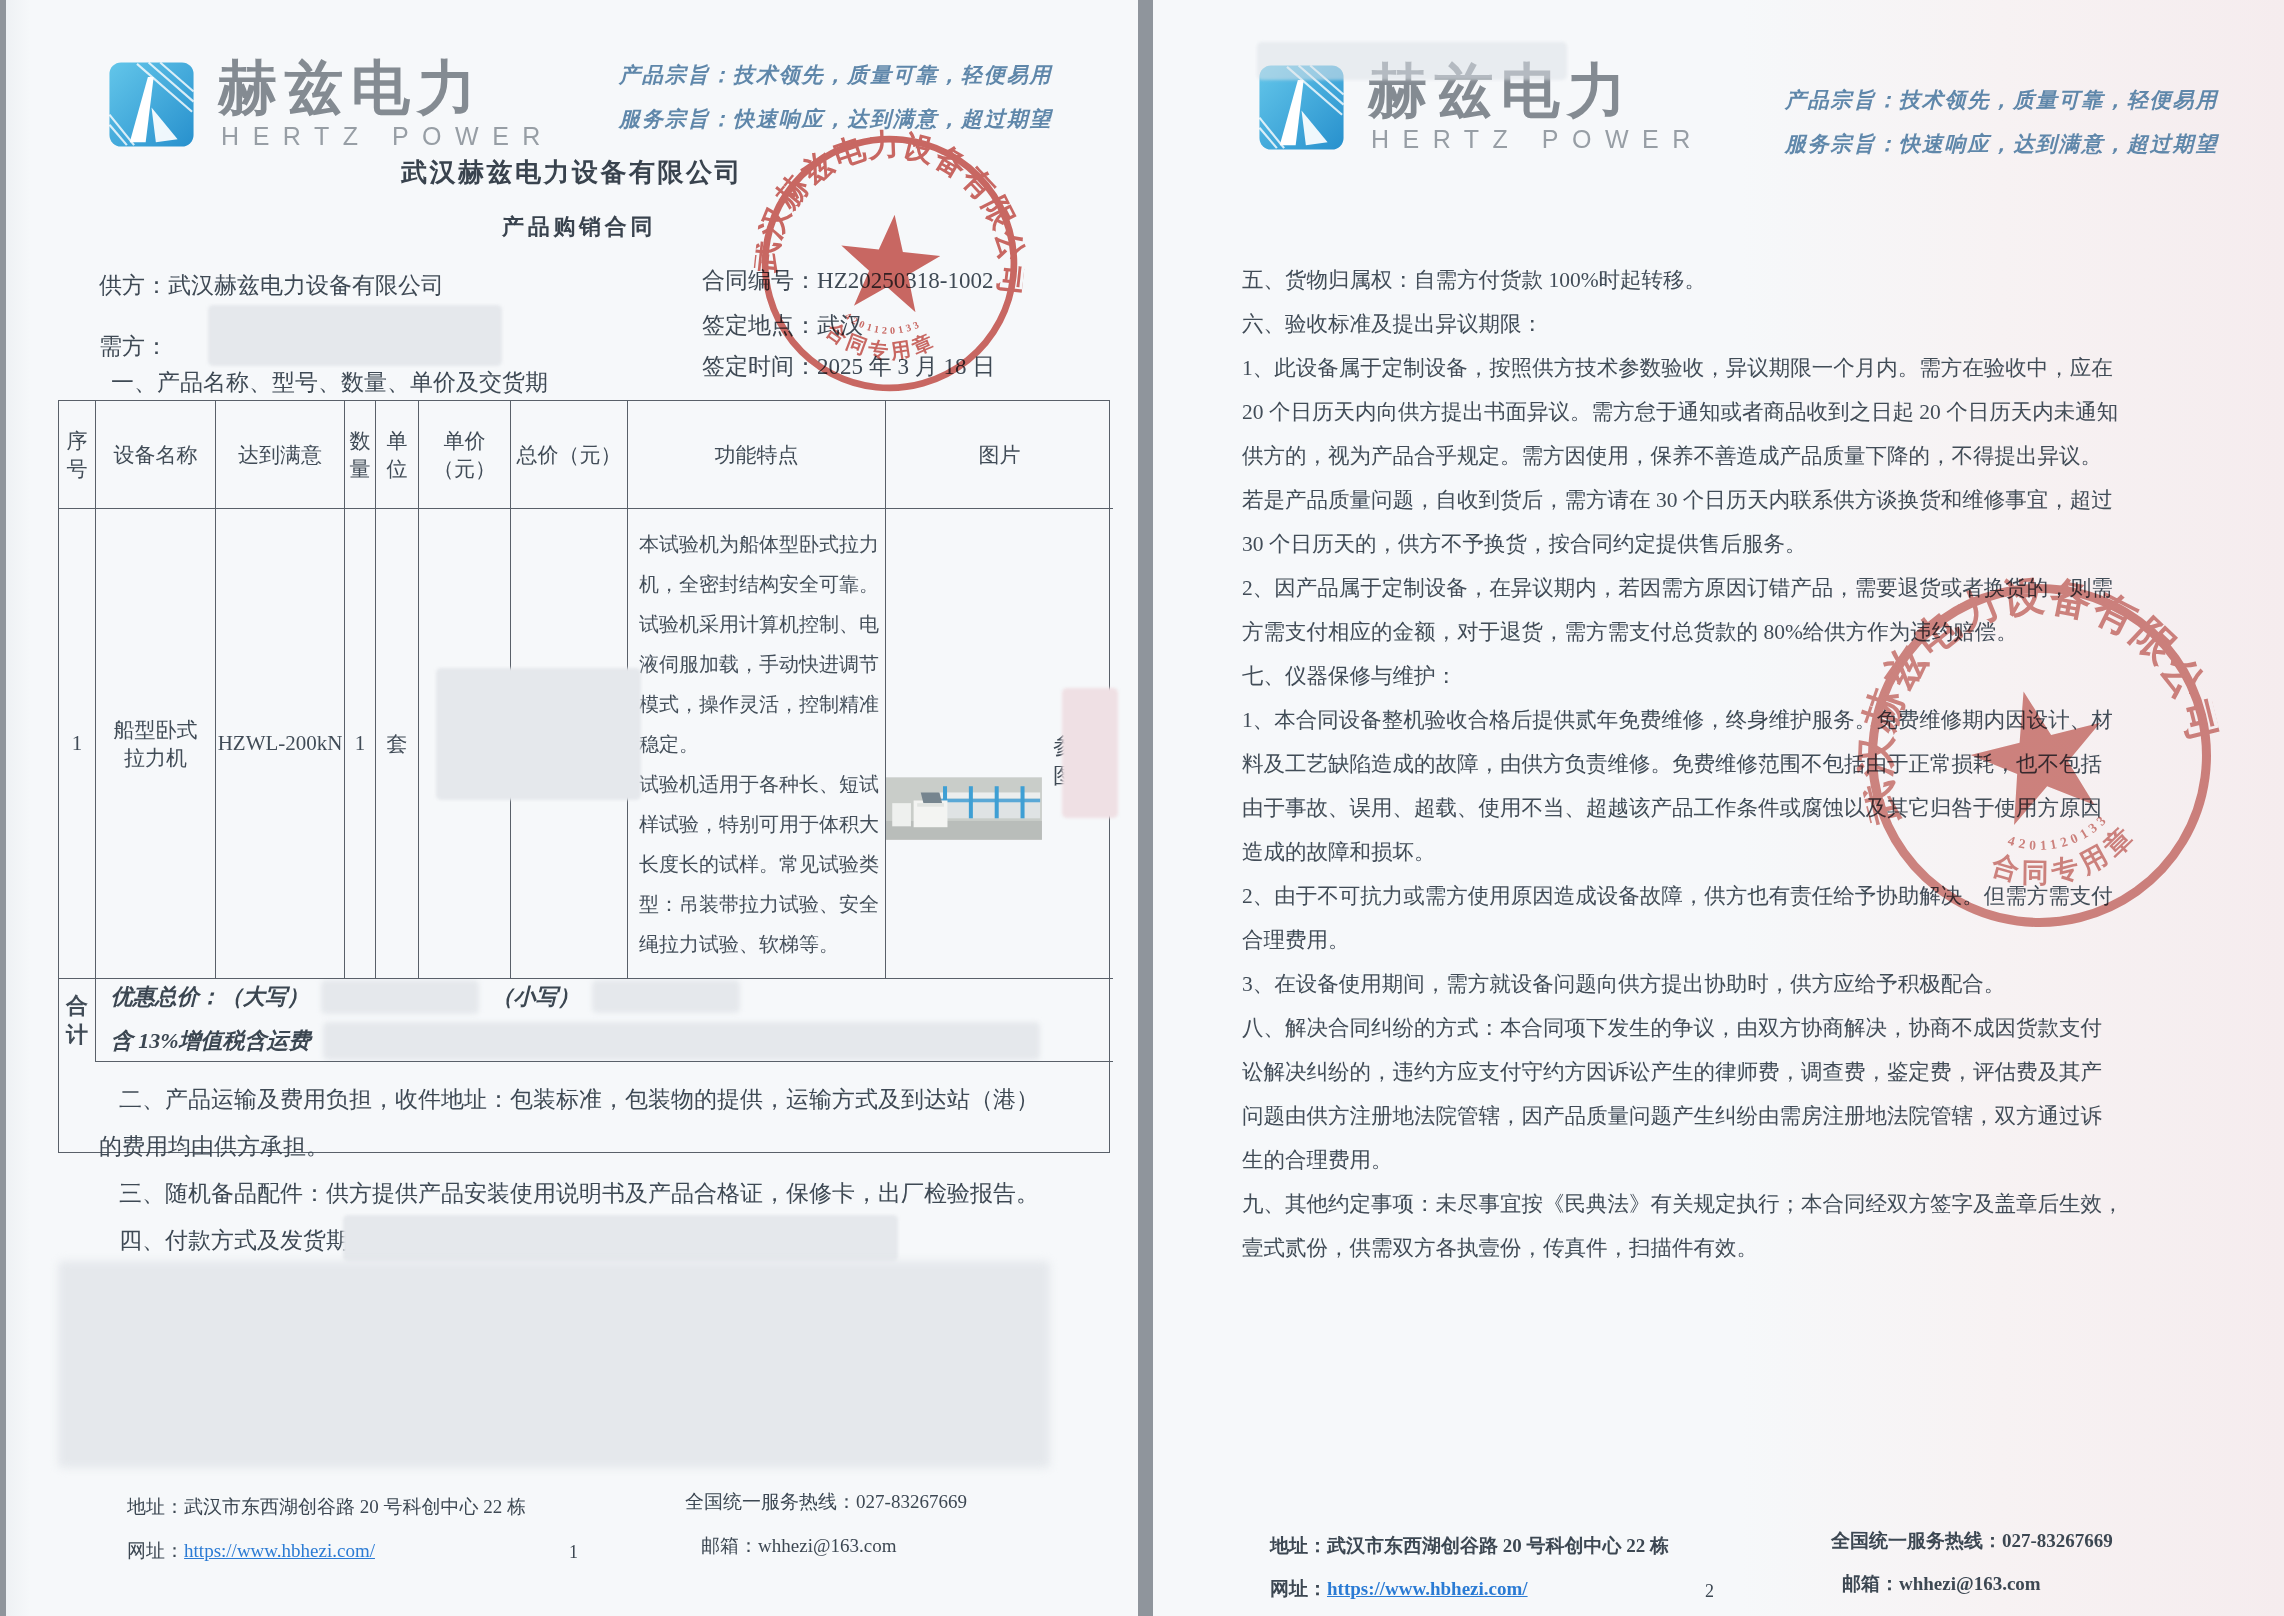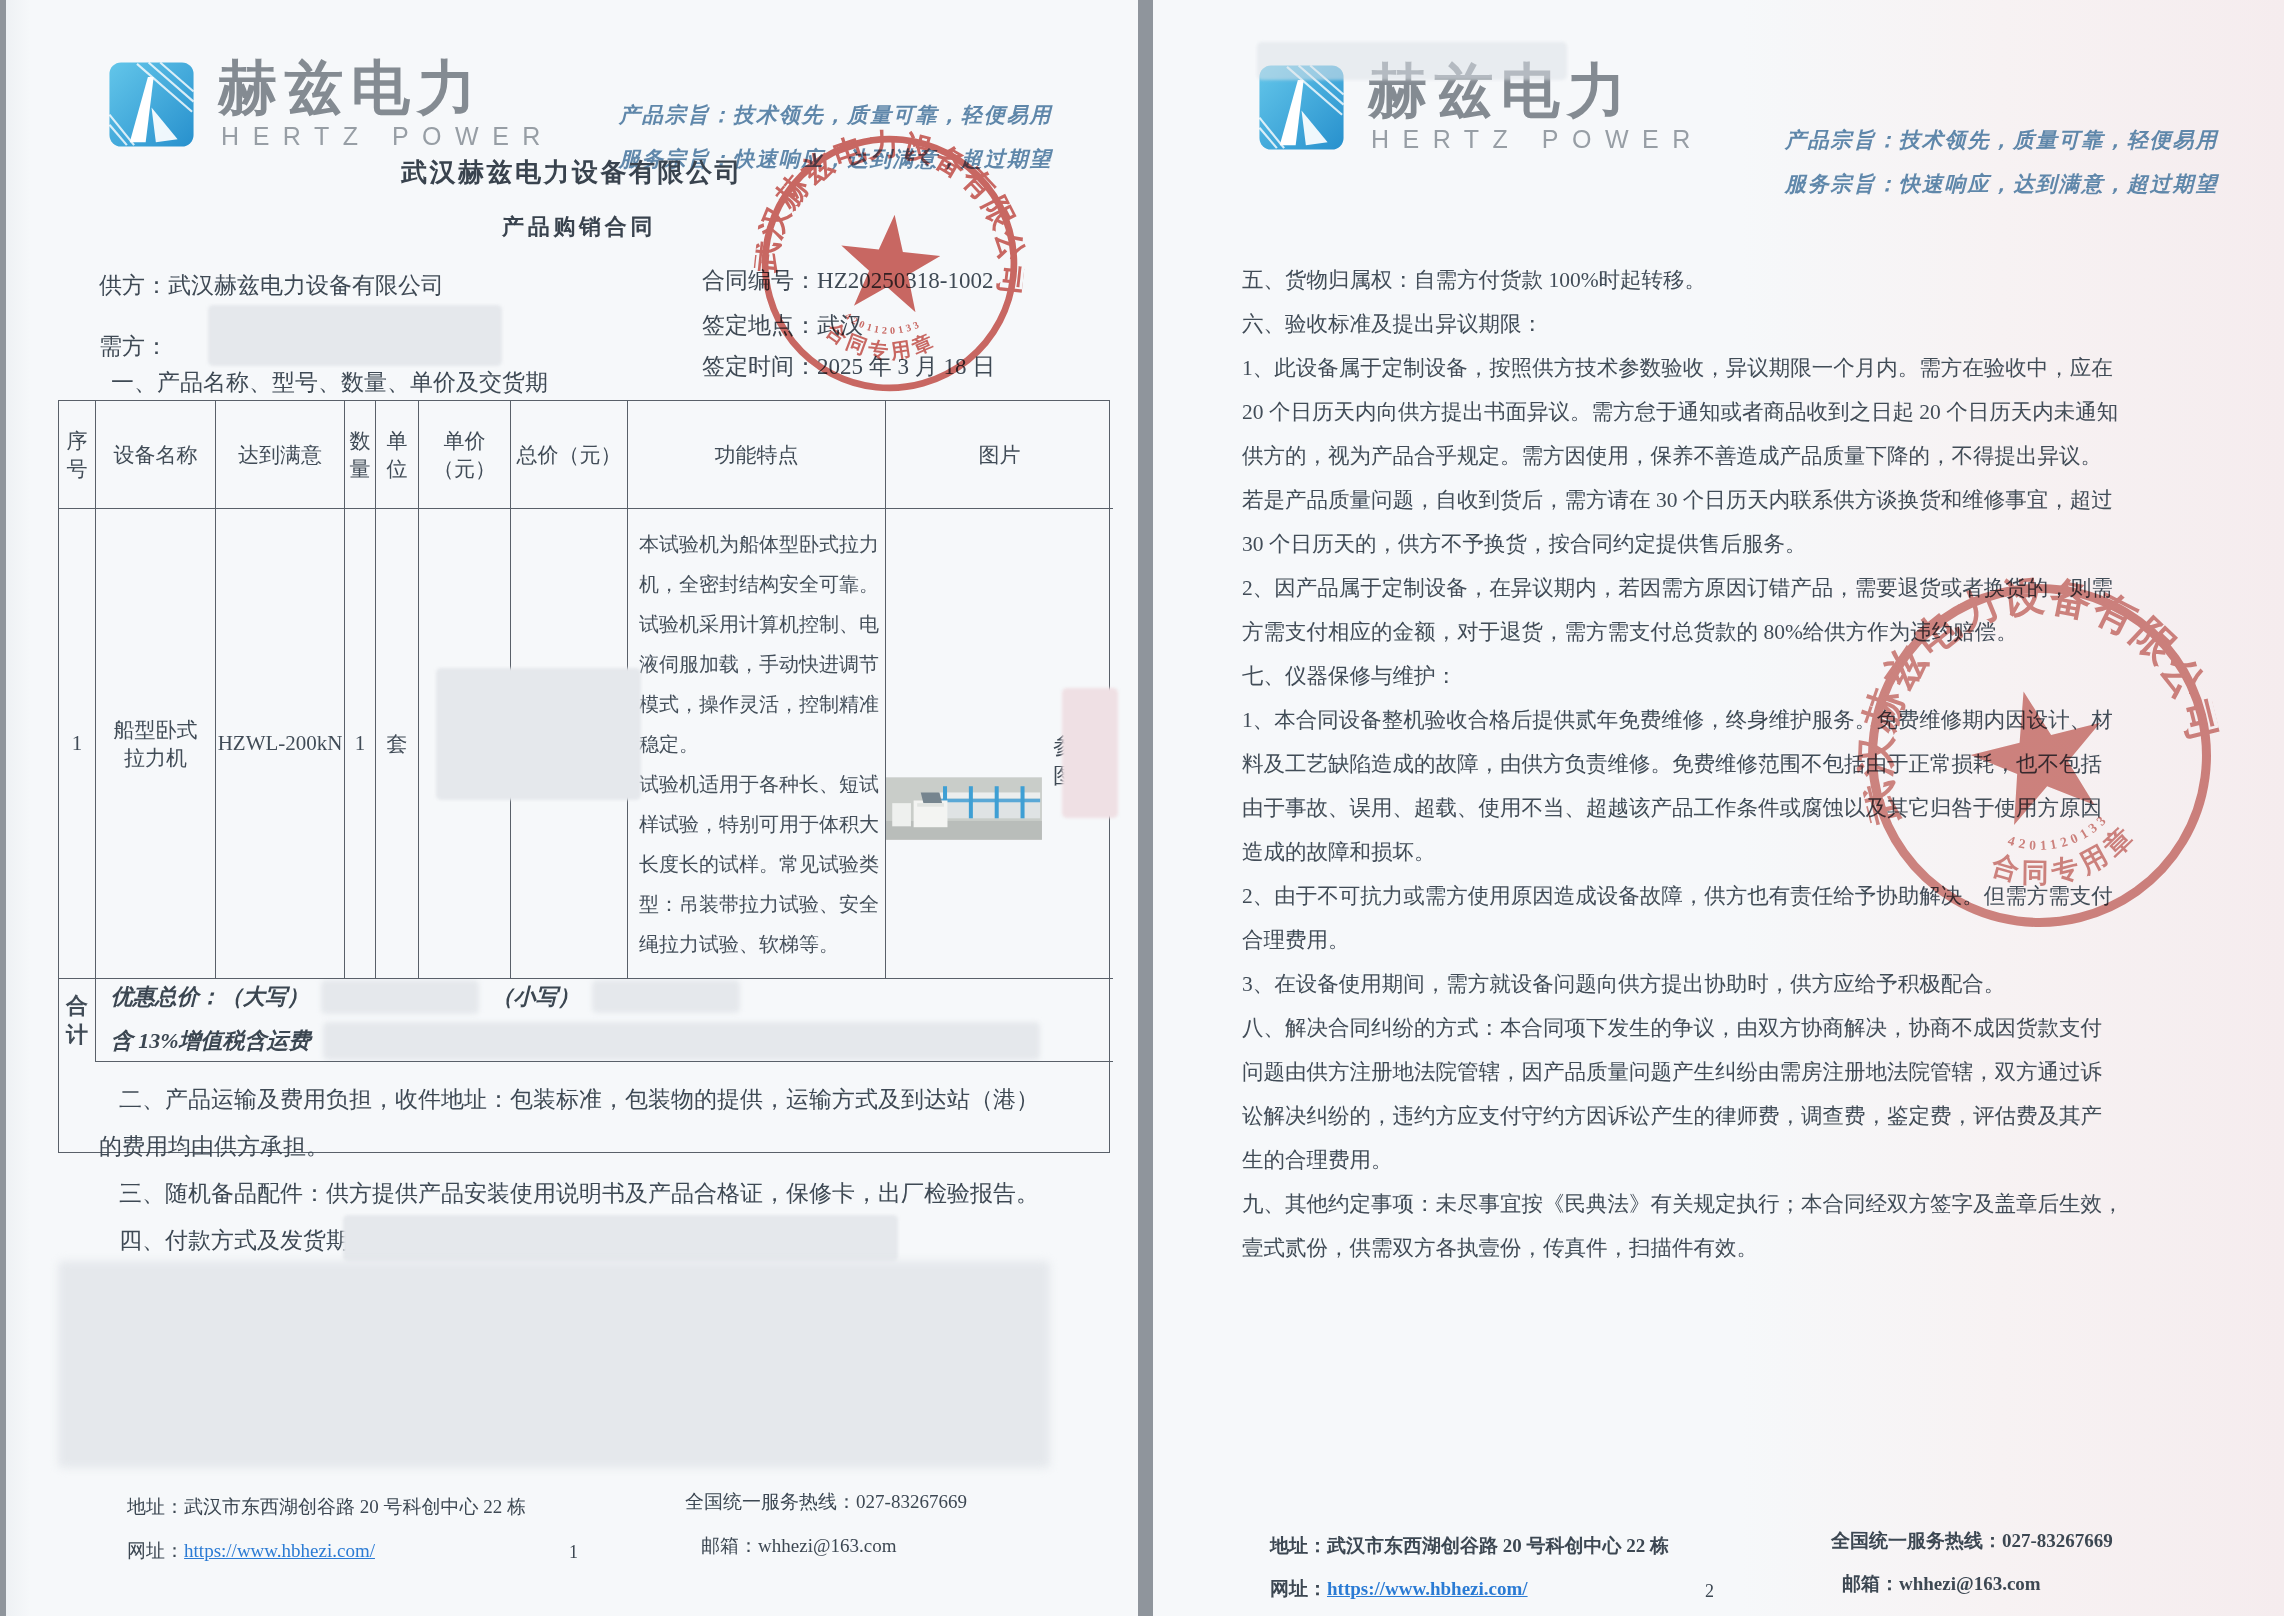--- a/index.html
+++ b/index.html
@@ -15,21 +15,21 @@
   .page2{left:1153px;width:1131px;
     background:linear-gradient(90deg,#f6f8fa 0%,#f6f8fa 52%,#f7f2f3 75%,#f5ecee 100%);}
   .abs{position:absolute;}
 
   
   .logo-icon{width:87px;height:87px;}
   .logo-cn{font-family:"Liberation Sans", sans-serif;font-weight:700;font-size:59px;
     color:#848b92;letter-spacing:7.4px;line-height:1;}
   .logo-en{font-family:"Liberation Sans", sans-serif;font-weight:500;font-size:25px;
     color:#979ea5;letter-spacing:13.5px;line-height:1;}
-  .slogan{font-size:21px;font-style:italic;font-weight:700;color:#5f87aa;letter-spacing:1.8px;margin-top:40px;}
+  .slogan{font-size:21px;font-style:italic;font-weight:700;color:#5f87aa;letter-spacing:1.8px;}
 
   .company-title{left:0;width:100%;text-align:center;font-size:26px;font-weight:700;
     color:#39434e;letter-spacing:2.5px;}
   .doc-title{left:7px;width:100%;text-align:center;font-size:22px;font-weight:700;
     color:#39434e;letter-spacing:3.7px;}
 
   .info-line{font-size:23px;color:#3e4954;white-space:nowrap;}
   .para{font-size:23px;color:#3e4954;white-space:nowrap;}
 
   
@@ -275,22 +275,22 @@
       <div class="line">方需支付相应的金额，对于退货，需方需支付总货款的 80%给供方作为违约赔偿。</div>
       <div class="line">七、仪器保修与维护：</div>
       <div class="line">1、本合同设备整机验收合格后提供贰年免费维修，终身维护服务。免费维修期内因设计、材</div>
       <div class="line">料及工艺缺陷造成的故障，由供方负责维修。免费维修范围不包括由于正常损耗，也不包括</div>
       <div class="line">由于事故、误用、超载、使用不当、超越该产品工作条件或腐蚀以及其它归咎于使用方原因</div>
       <div class="line">造成的故障和损坏。</div>
       <div class="line">2、由于不可抗力或需方使用原因造成设备故障，供方也有责任给予协助解决。但需方需支付</div>
       <div class="line">合理费用。</div>
       <div class="line">3、在设备使用期间，需方就设备问题向供方提出协助时，供方应给予积极配合。</div>
       <div class="line">八、解决合同纠纷的方式：本合同项下发生的争议，由双方协商解决，协商不成因货款支付</div>
+      <div class="line">讼解决纠纷的，违约方应支付守约方因诉讼产生的律师费，调查费，鉴定费，评估费及其产</div>
       <div class="line">问题由供方注册地法院管辖，因产品质量问题产生纠纷由需房注册地法院管辖，双方通过诉</div>
-      <div class="line">讼解决纠纷的，违约方应支付守约方因诉讼产生的律师费，调查费，鉴定费，评估费及其产</div>
       <div class="line">生的合理费用。</div>
       <div class="line">九、其他约定事项：未尽事宜按《民典法》有关规定执行；本合同经双方签字及盖章后生效，</div>
       <div class="line">壹式贰份，供需双方各执壹份，传真件，扫描件有效。</div>
     </div>
 
   <svg class="abs stamp stamp2" style="left:706px;top:575px;width:361px;height:361px" viewBox="0 0 400 400">
     <circle cx="200" cy="200" r="185" fill="none" stroke="currentColor" stroke-width="10"></circle>
     <polygon fill="currentColor" points="200,127 218,181 274,181 229,214 246,268 200,235 154,268 171,214 126,181 182,181"></polygon>
     <defs>
       <path id="s2top" d="M 38,252 A 168,168 0 1 1 362,252" fill="none"></path>

